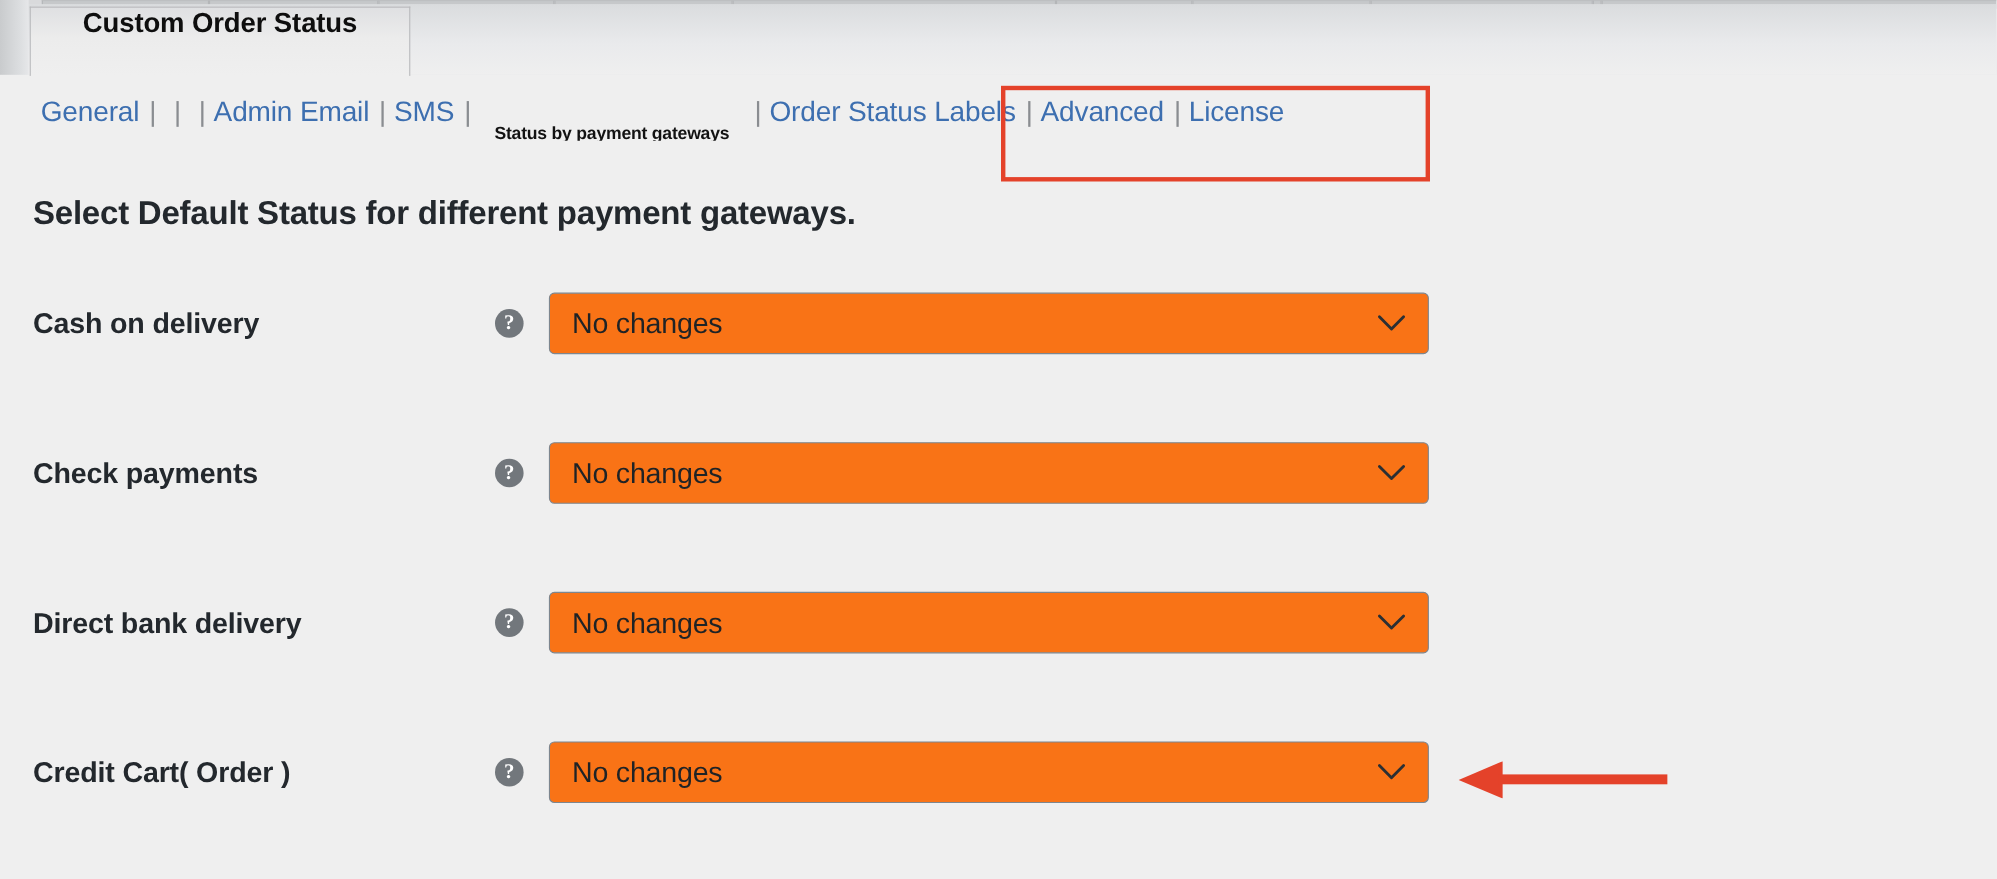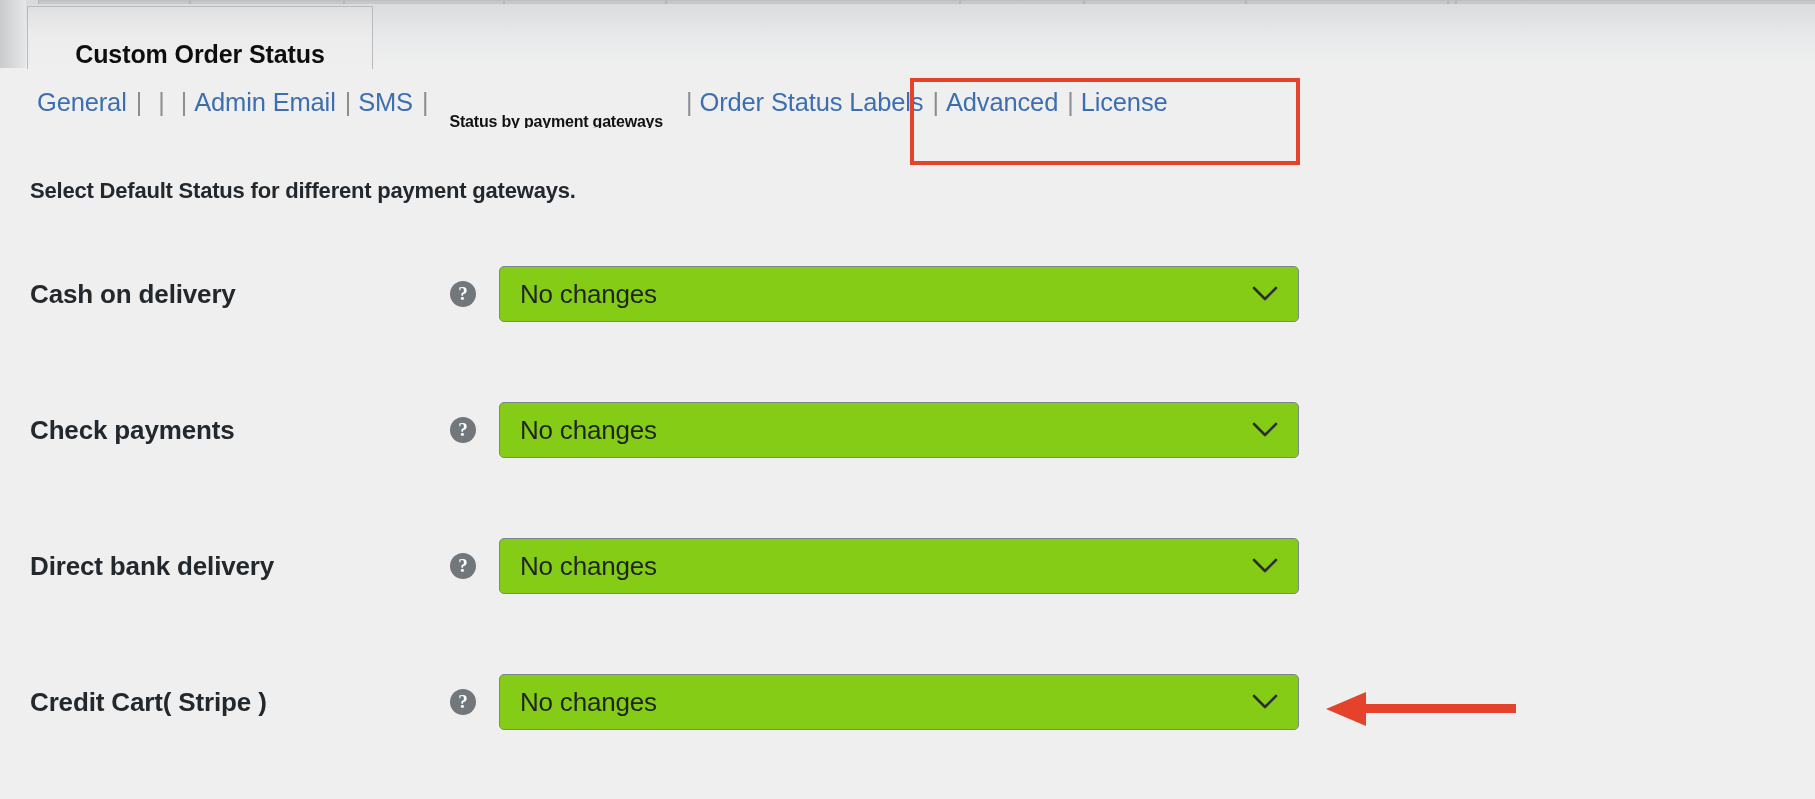--- a/index.html
+++ b/index.html
@@ -70,21 +70,21 @@
     left: 27px;
     top: 6px;
     width: 346px;
     height: 63px;
     background: linear-gradient(to bottom, #dfe0e2 0%, #ececec 45%, #efefef 100%);
     border-left: 1px solid #b9babc;
     border-right: 1px solid #b9babc;
     border-top: 1px solid #b9babc;
     box-sizing: border-box;
     display: flex;
-    align-items: flex-end;
+    align-items: flex-start;
     justify-content: center;
   }
   .active-tab .tab-title {
     font-size: 25px;
     font-weight: bold;
     color: #0e0e0e;
     letter-spacing: -0.1px;
     white-space: nowrap;
   }
 
@@ -136,21 +136,21 @@
     border: 4px solid #e4422a;
     box-sizing: border-box;
     pointer-events: none;
   }
 
   
   .section-heading {
     position: absolute;
     left: 30px;
     top: 178px;
-    font-size: 22px;
+    font-size: 30px;
     font-weight: bold;
     color: #23282d;
     letter-spacing: -0.2px;
   }
 
   
   .settings {
     position: absolute;
     left: 0;
     top: 226px;
@@ -184,21 +184,21 @@
     line-height: 26px;
     text-align: center;
     font-family: "Liberation Serif", serif;
     user-select: none;
   }
   .select-box {
     position: absolute;
     left: 499px;
     width: 800px;
     height: 56px;
-    background: #84cc16;
+    background: #f97316;
     border: 1.6px solid #7d868f;
     border-radius: 5px;
     box-sizing: border-box;
     display: flex;
     align-items: center;
     cursor: pointer;
   }
   .select-box .select-value {
     font-size: 26px;
     color: #1f2326;
@@ -306,21 +306,21 @@
         <div class="select-box">
           <span class="select-value">No changes</span>
           <span class="chevron">
             <svg width="26" height="16" viewBox="0 0 26 16">
               <path d="M2 2 L13 13 L24 2" stroke="#2b2f33" stroke-width="2.6" fill="none" stroke-linecap="round" stroke-linejoin="round"></path>
             </svg>
           </span>
         </div>
       </div>
       <div class="srow">
-        <div class="field-label">Credit Cart( Stripe )</div>
+        <div class="field-label">Credit Cart( Order )</div>
         <div class="help-icon">?</div>
         <div class="select-box">
           <span class="select-value">No changes</span>
           <span class="chevron">
             <svg width="26" height="16" viewBox="0 0 26 16">
               <path d="M2 2 L13 13 L24 2" stroke="#2b2f33" stroke-width="2.6" fill="none" stroke-linecap="round" stroke-linejoin="round"></path>
             </svg>
           </span>
         </div>
       </div>

